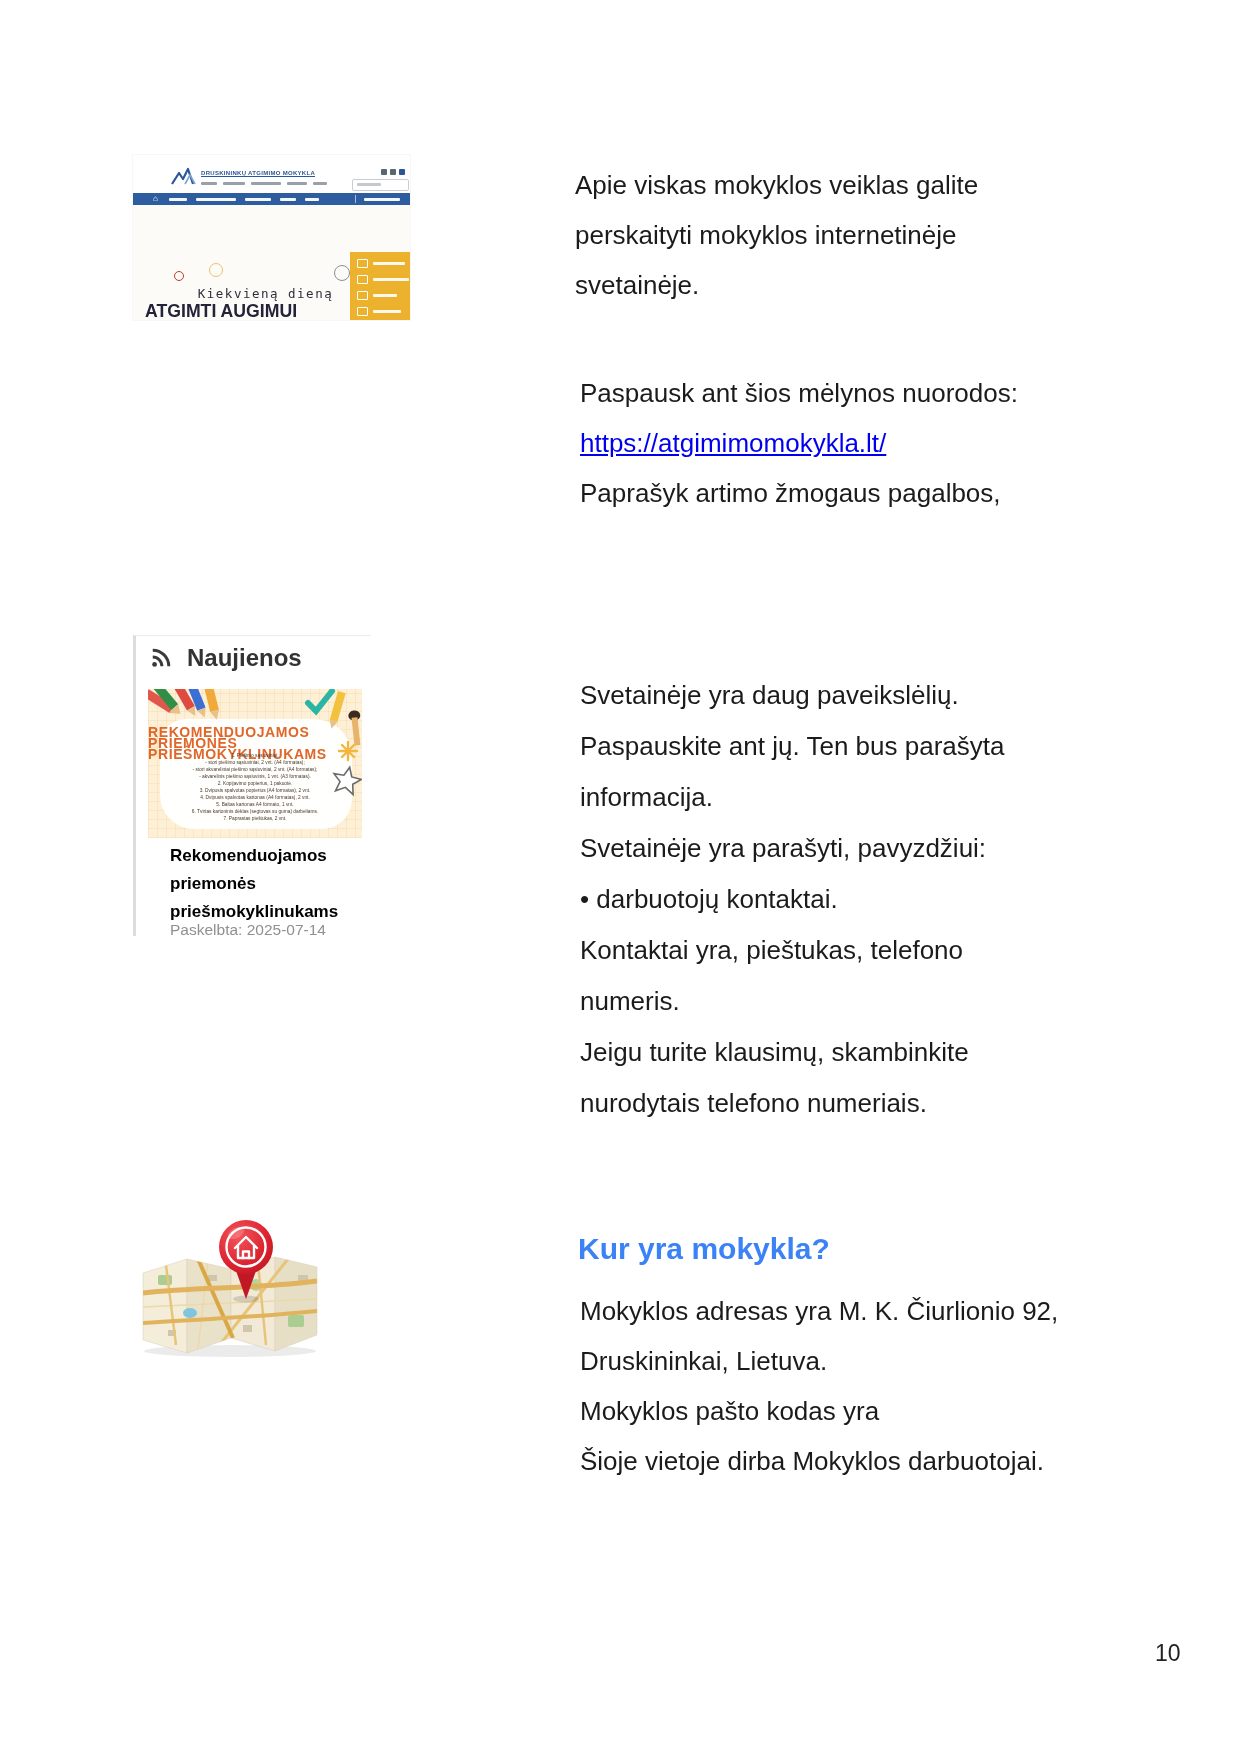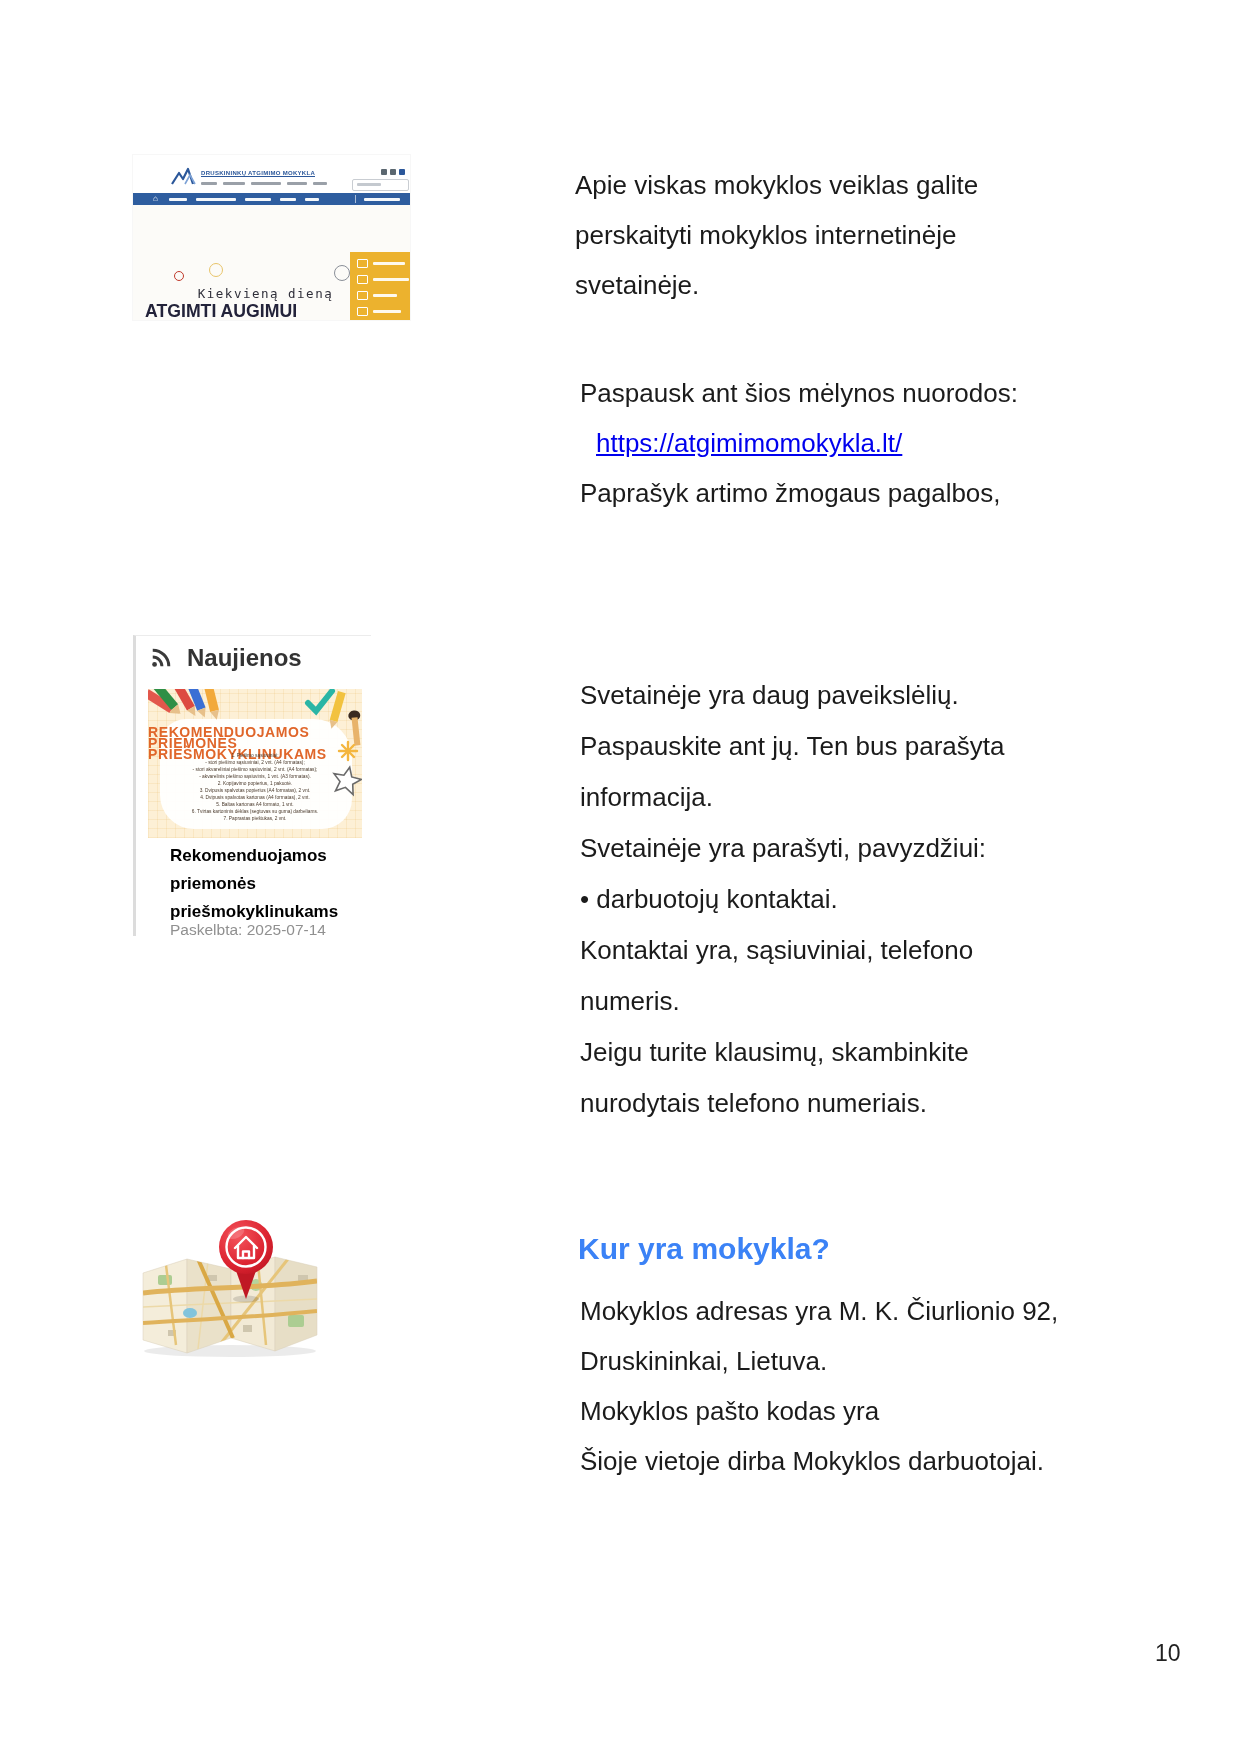--- a/index.html
+++ b/index.html
@@ -7,21 +7,21 @@
         font-family:"Liberation Sans",sans-serif;color:#1b1b1b;}
   .abs{position:absolute;}
 
   
   .docline{font-size:26px;line-height:50px;white-space:nowrap;color:#1b1b1b;}
   #intro{left:575px;top:160px;line-height:52px;}
   #linkblock{left:580px;top:368px;}
   #infoblock{left:580px;top:670px;line-height:51px;}
   #infoblock .docline{line-height:51px;}
   #locblock{left:580px;top:1286px;}
-  .doclink{color:#0000EE;text-decoration:underline;margin-left:16px;}
+  .doclink{color:#0000EE;text-decoration:underline;}
   .loc-heading{position:absolute;left:578px;top:1232px;font-size:30px;font-weight:bold;color:#3b82f6;}
 
   .pagenum{position:absolute;left:1155px;top:1640px;font-size:23px;color:#222;}
 
   
   .ws{left:133px;top:155px;width:277px;height:165px;background:#fff;overflow:hidden;
       box-shadow:0 0 0 1px rgba(0,0,0,0.03);}
   .ws-header{position:absolute;left:0;top:0;width:277px;height:38px;background:#fff;}
   .ws-logo{position:absolute;left:38px;top:12px;}
   .ws-name{position:absolute;left:68px;top:15px;font-size:6px;font-weight:bold;color:#2b579a;
@@ -226,21 +226,21 @@
     </div>
     <div class="post-date">Paskelbta: 2025-07-14</div>
   </div>
 
   <div class="abs" id="infoblock">
     <div class="docline">Svetainėje yra daug paveikslėlių.</div>
     <div class="docline">Paspauskite ant jų. Ten bus parašyta</div>
     <div class="docline">informacija.</div>
     <div class="docline">Svetainėje yra parašyti, pavyzdžiui:</div>
     <div class="docline">• darbuotojų kontaktai.</div>
-    <div class="docline">Kontaktai yra, sąsiuviniai, telefono</div>
+    <div class="docline">Kontaktai yra, pieštukas, telefono</div>
     <div class="docline">numeris.</div>
     <div class="docline">Jeigu turite klausimų, skambinkite</div>
     <div class="docline">nurodytais telefono numeriais.</div>
   </div>
 
   <svg class="abs mapillo" width="185" height="148" viewBox="0 0 185 148">
     <ellipse cx="92" cy="136" rx="86" ry="6" fill="rgba(0,0,0,0.08)"></ellipse>
     <g stroke="#d8cfb8" stroke-width="0.5">
       <polygon points="5,58 49,44 49,138 5,125" fill="#f4edda"></polygon>
       <polygon points="49,44 93,54 93,123 49,138" fill="#eae1c9"></polygon>

